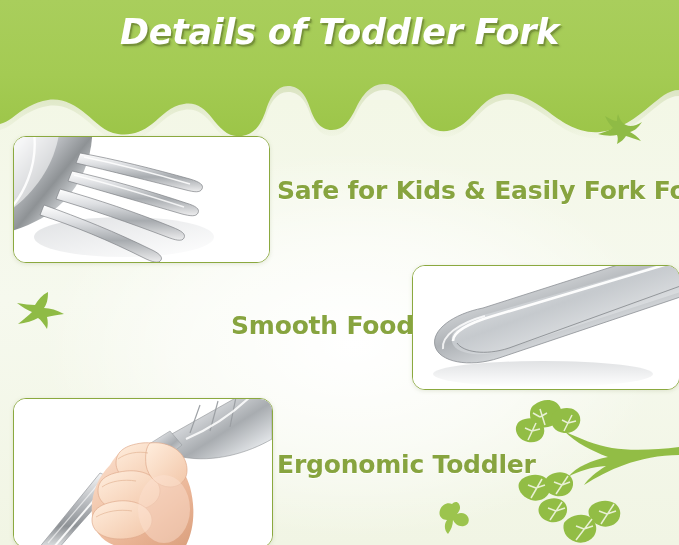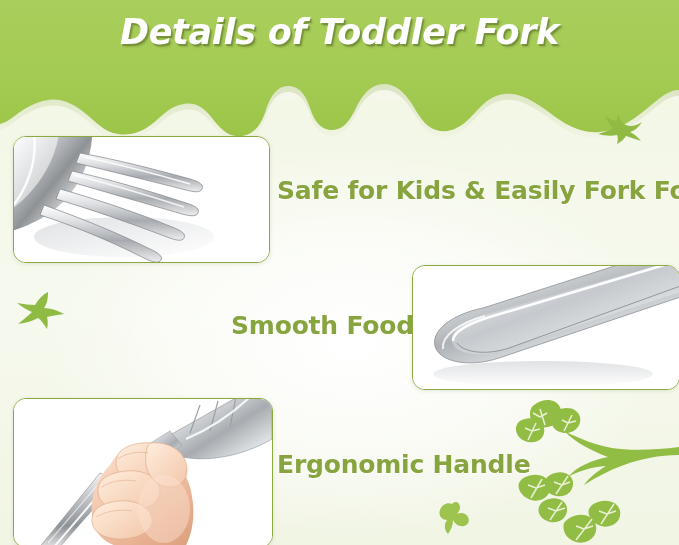--- a/index.html
+++ b/index.html
@@ -340,21 +340,21 @@
       </g>
 
       <ellipse cx="150" cy="110" rx="26" ry="34" fill="#fce3d2" opacity="0.45"></ellipse>
     </svg>
   </div>
 
   <div class="feature-label l1">Safe for Kids &amp; Easily Fork Food</div>
 
   <div class="feature-label l2">Smooth Food</div>
 
-  <div class="feature-label l3">Ergonomic Handle</div>
+  <div class="feature-label l3">Ergonomic Toddler</div>
 
   <svg class="deco bird-top-right" width="48" height="36" viewBox="0 0 48 36">
     <path d="M22,6 C24,12 26,15 30,17 C34,19 40,18 46,14 C42,20 38,23 34,24
              C38,26 42,29 45,33 C39,31 34,29 30,28 C28,31 25,34 21,36
              C22,32 22,29 21,27 C16,28 9,28 2,26 C9,24 14,22 17,20
              C14,17 11,13 9,8 C14,11 18,13 21,13 C21,11 21,9 22,6 Z" fill="#8fbb45"></path>
   </svg>
 
   <svg class="deco bird-left" width="54" height="42" viewBox="0 0 54 42">
     <path d="M34,4 C34,11 33,16 30,20 C36,20 43,22 50,26 C43,27 37,28 33,29

